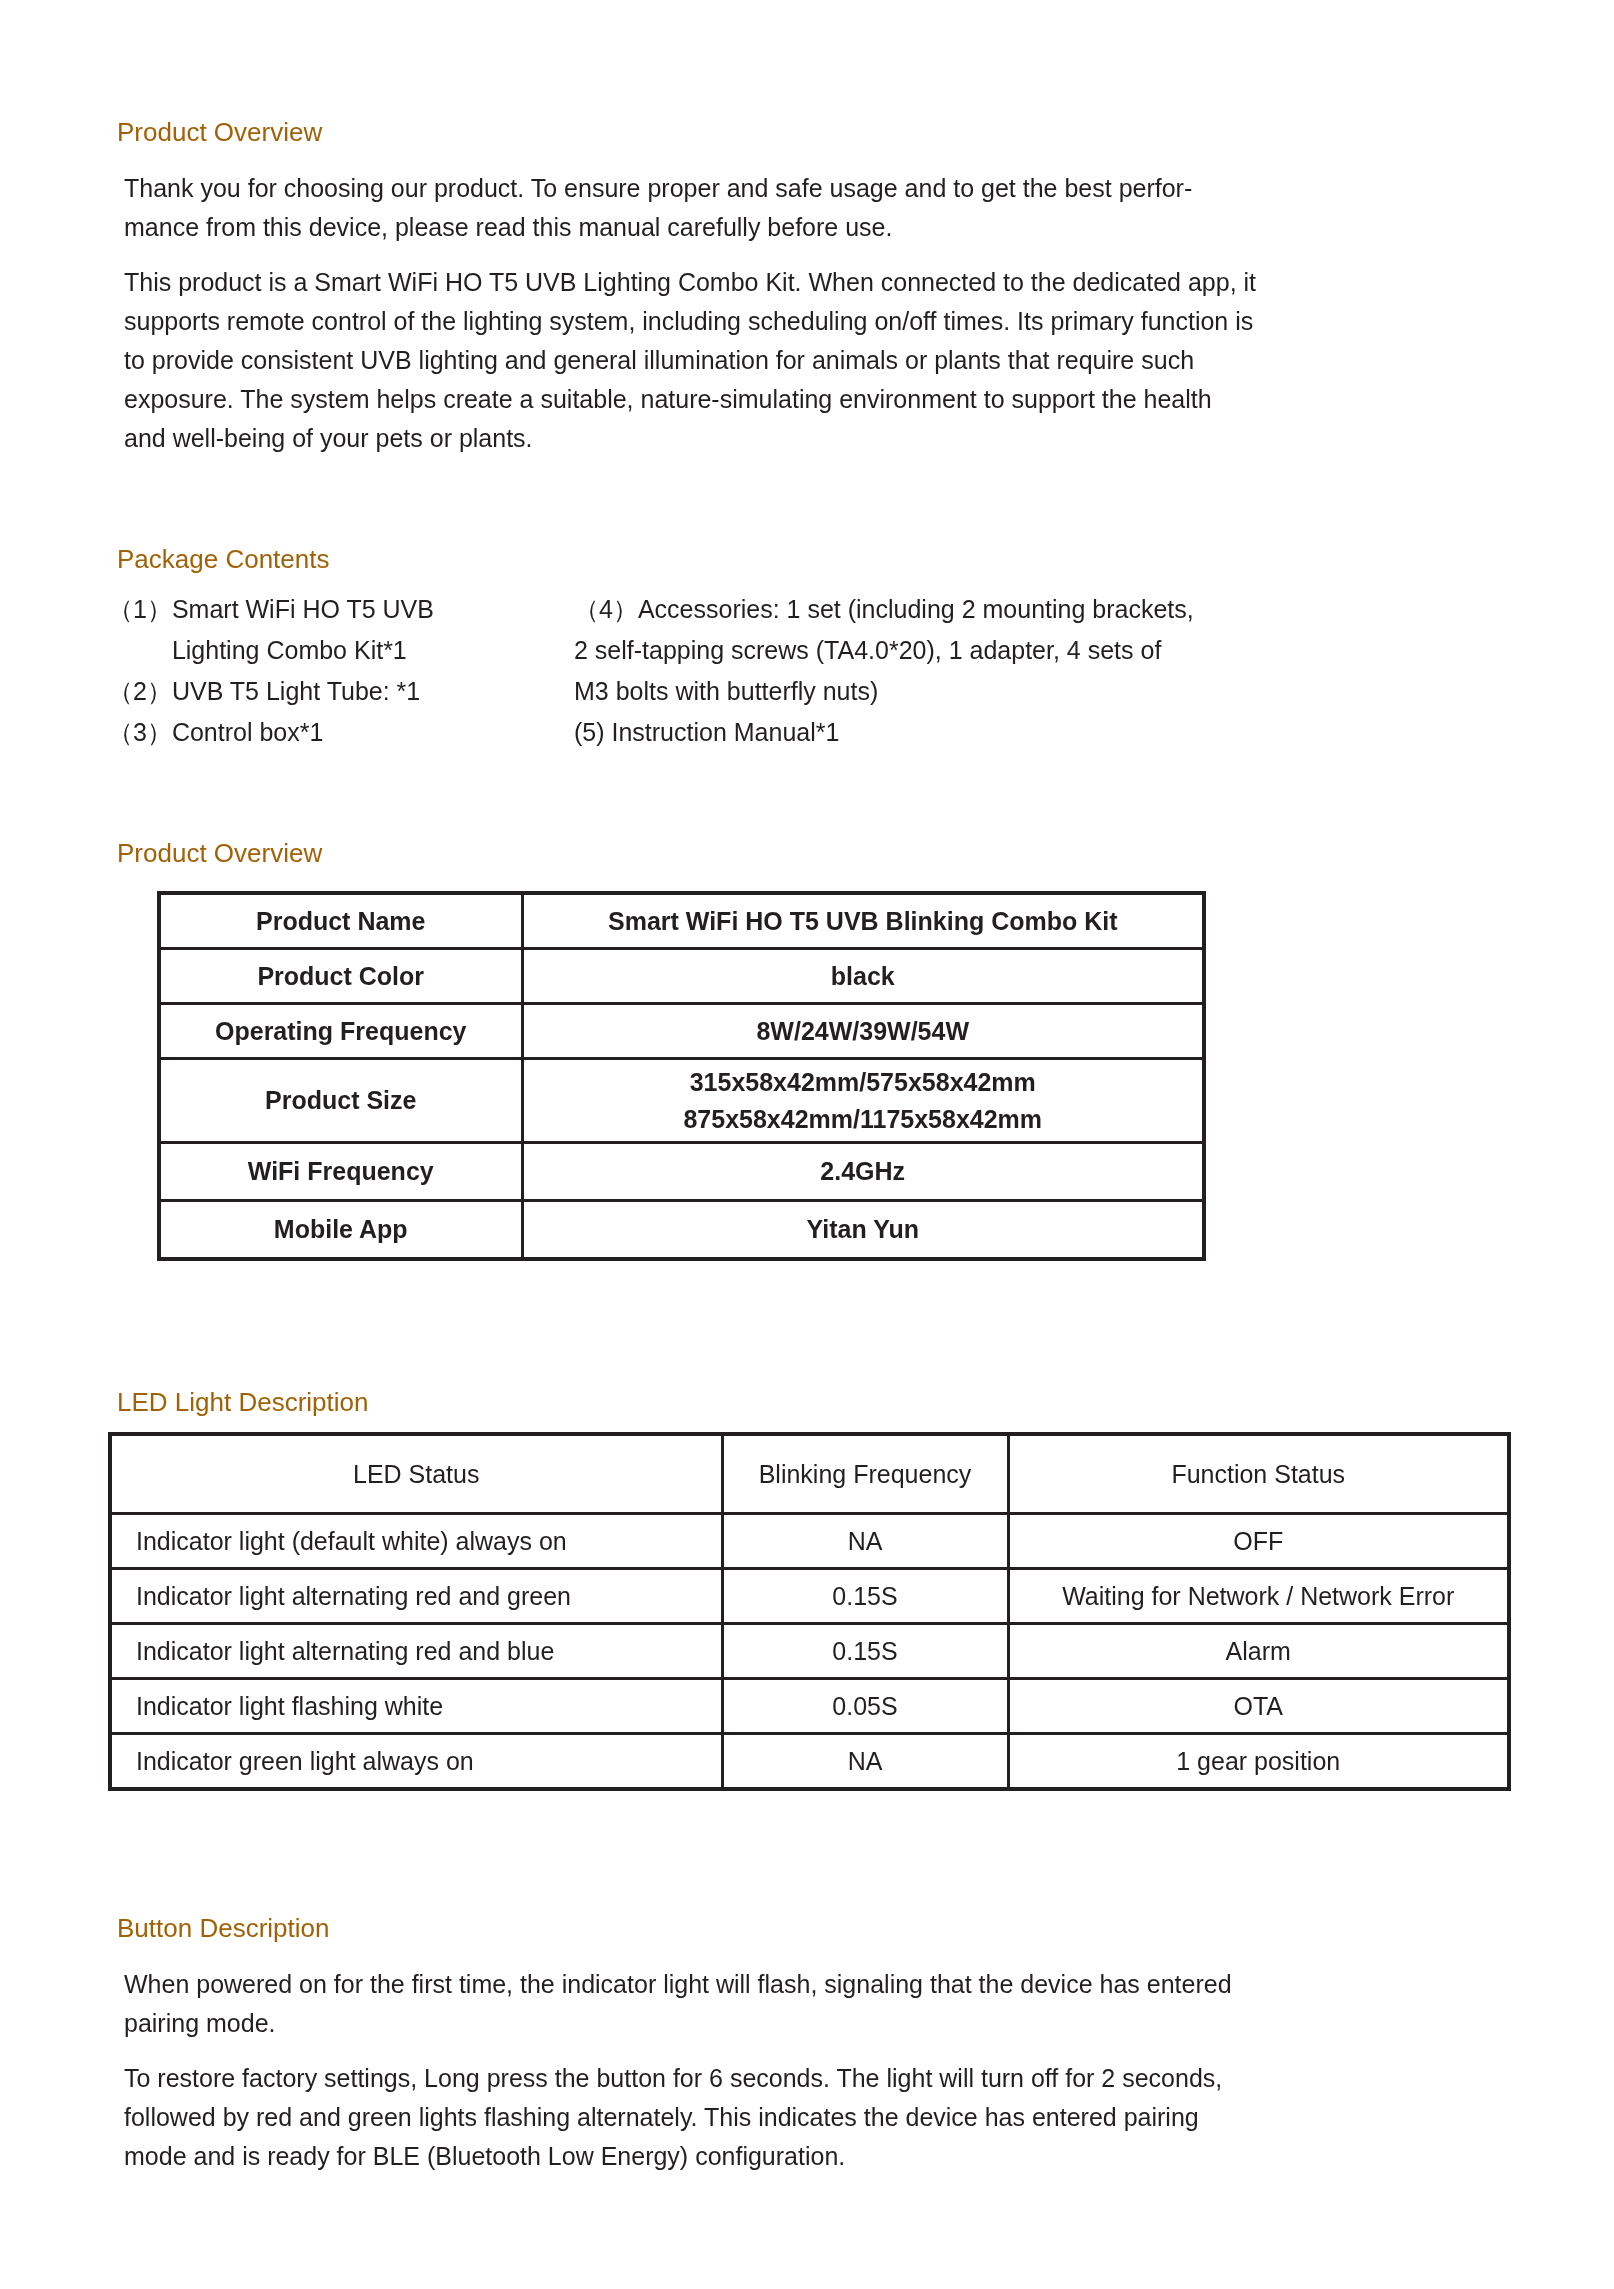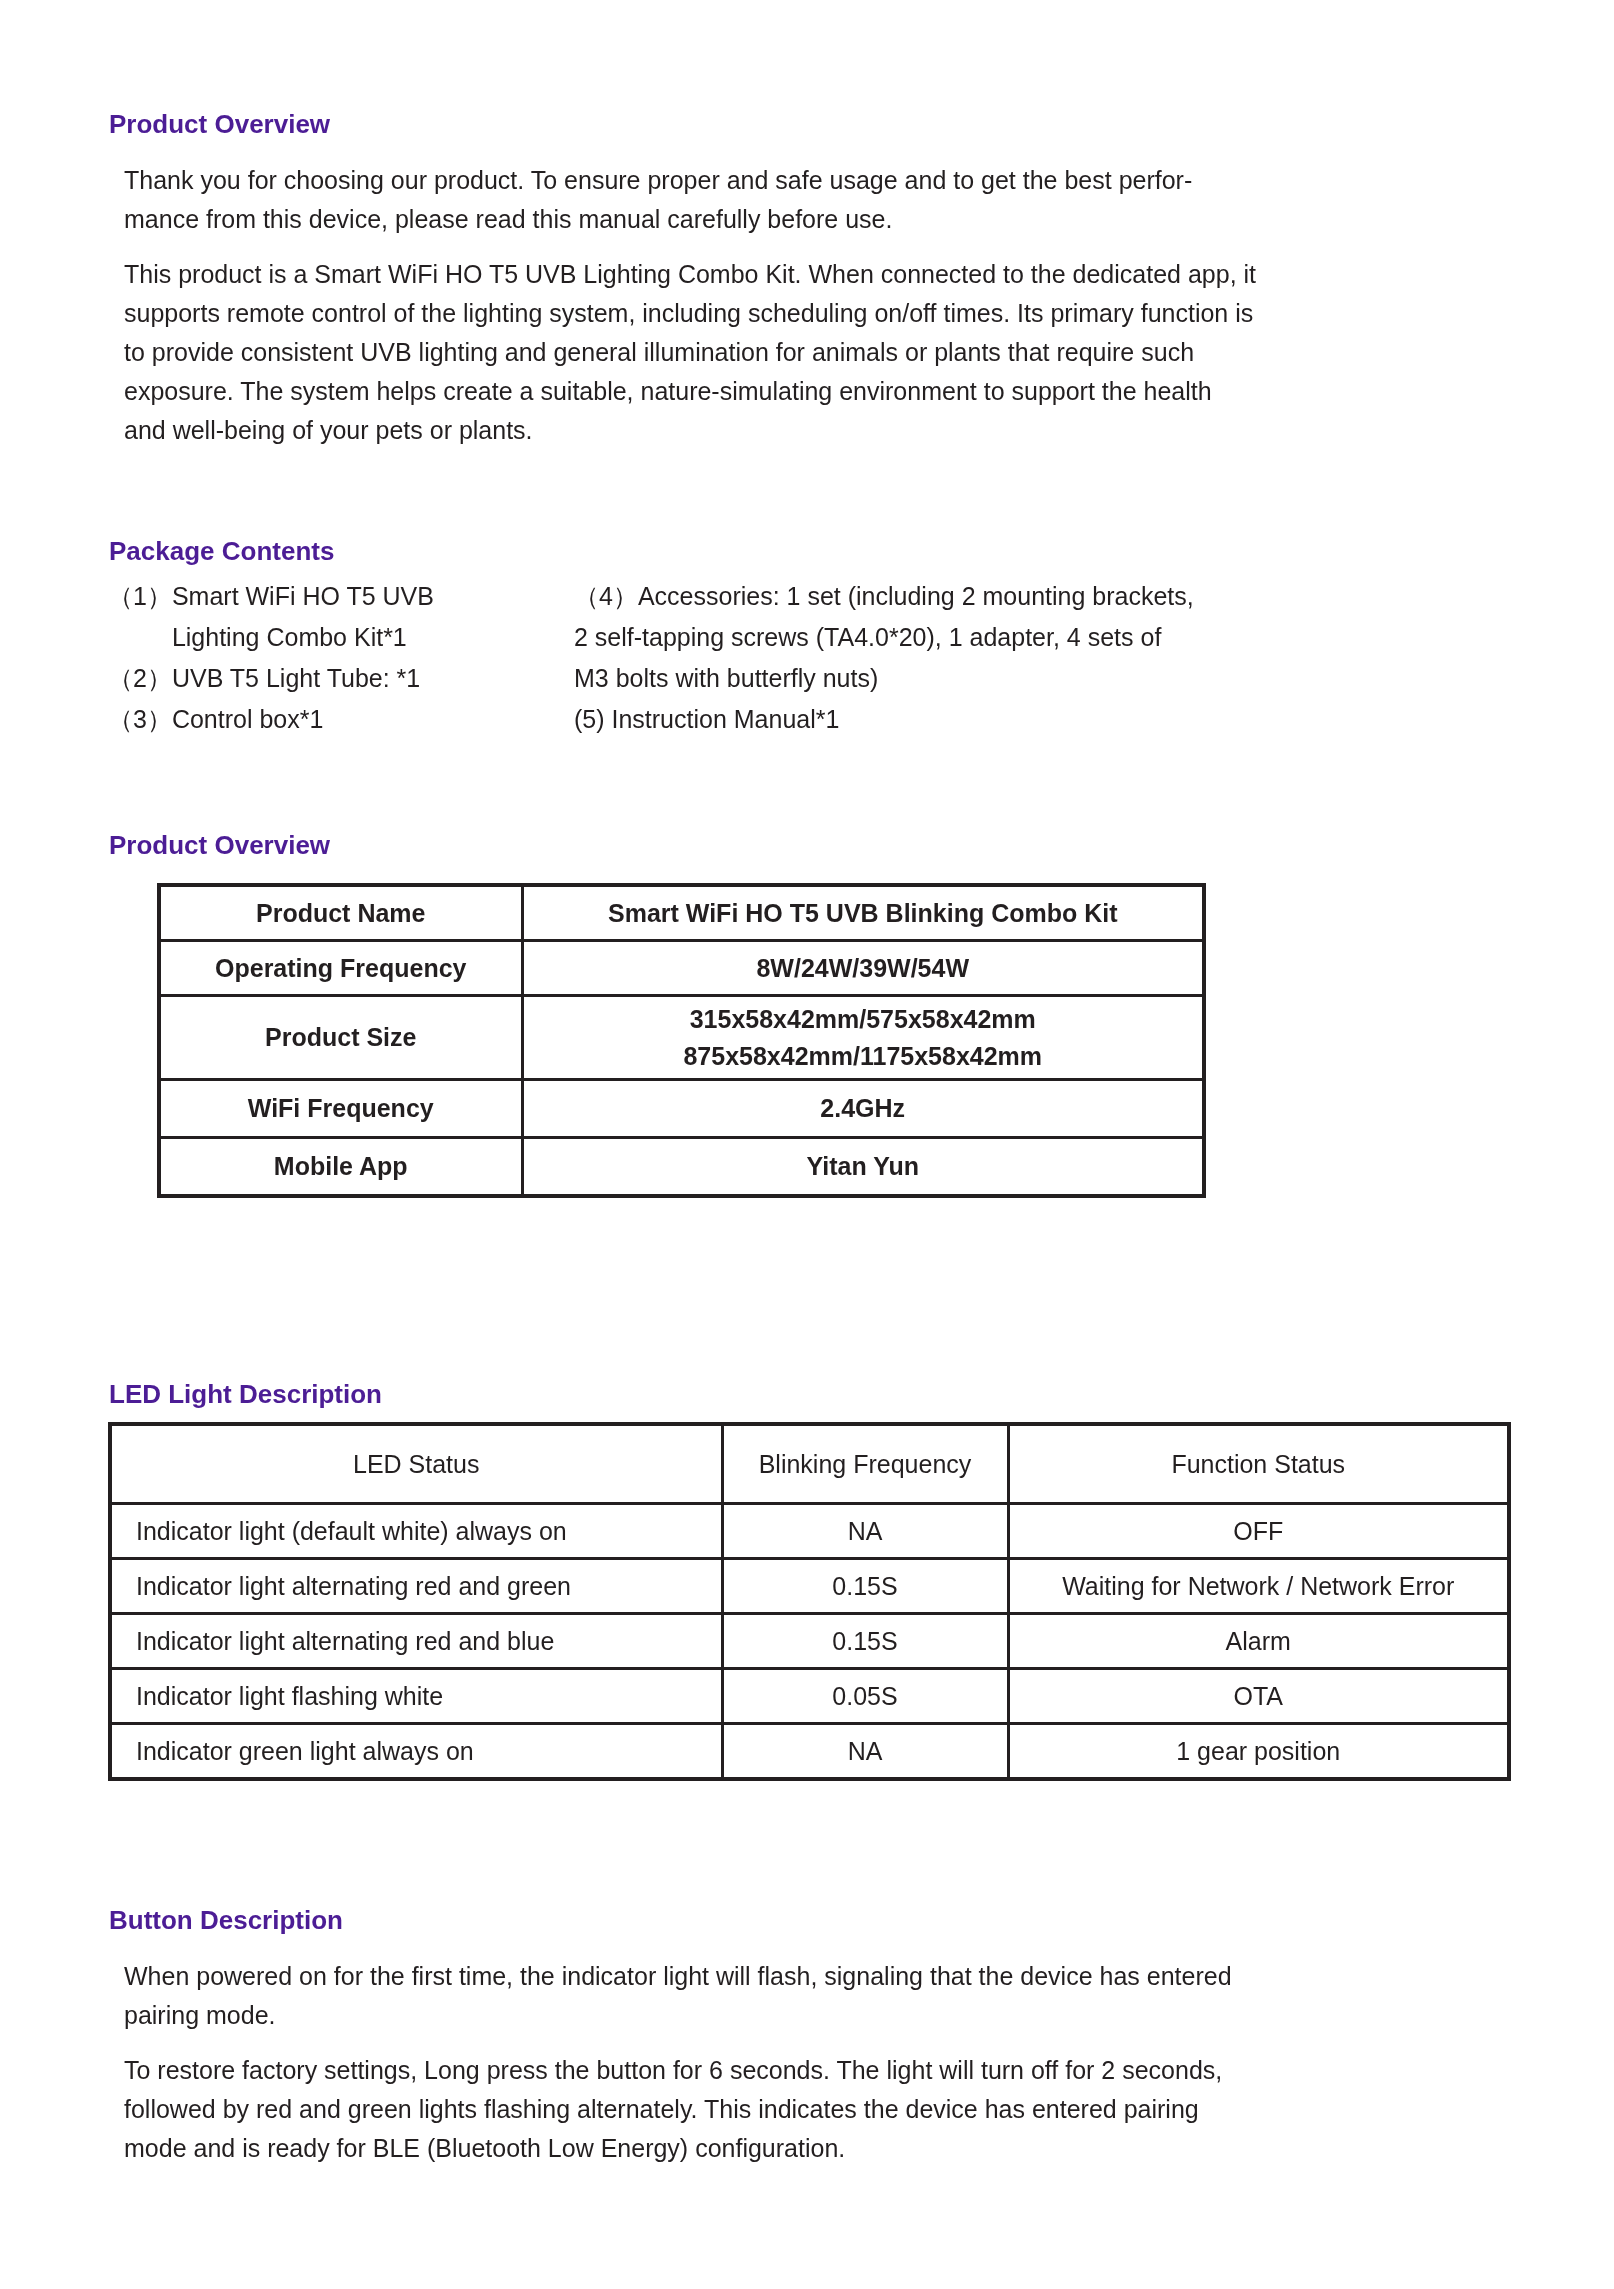--- a/index.html
+++ b/index.html
@@ -7,25 +7,25 @@
     position: relative;
     width: 1614px;
     height: 2290px;
     background: #ffffff;
     font-family: "Liberation Sans", sans-serif;
     color: #231f20;
     overflow: hidden;
   }
   .sec { position: absolute; left: 108px; right: 102px; }
   h2.hd {
-    margin: 1px;
+    margin: 9px;
     font-size: 26px;
-    font-weight: bold;
+    font-weight: normal;
     line-height: 41px;
-    color: #4c1d95;
+    color: #a16207;
   }
   .body-text {
     margin: 16px;
     font-size: 25px;
     line-height: 39px;
     white-space: pre-line;
   }
   
   .pkg-cols { position: relative; margin-top: 3.7px; }
   .pkg-left { position: absolute; left: 0; top: 0; width: 461px; }
@@ -120,20 +120,24 @@
       <colgroup>
           <col class="c1">
           <col class="c2">
         </colgroup>
       <tbody>
         <tr class="h56">
           <td>Product Name</td>
           <td>Smart WiFi HO T5 UVB Blinking Combo Kit</td>
         </tr>
         <tr class="h56">
+          <td>Product Color</td>
+          <td>black</td>
+        </tr>
+        <tr class="h56">
           <td>Operating Frequency</td>
           <td>8W/24W/39W/54W</td>
         </tr>
         <tr class="h88">
           <td>Product Size</td>
           <td>315x58x42mm/575x58x42mm
 875x58x42mm/1175x58x42mm</td>
         </tr>
         <tr class="h60">
           <td>WiFi Frequency</td>

